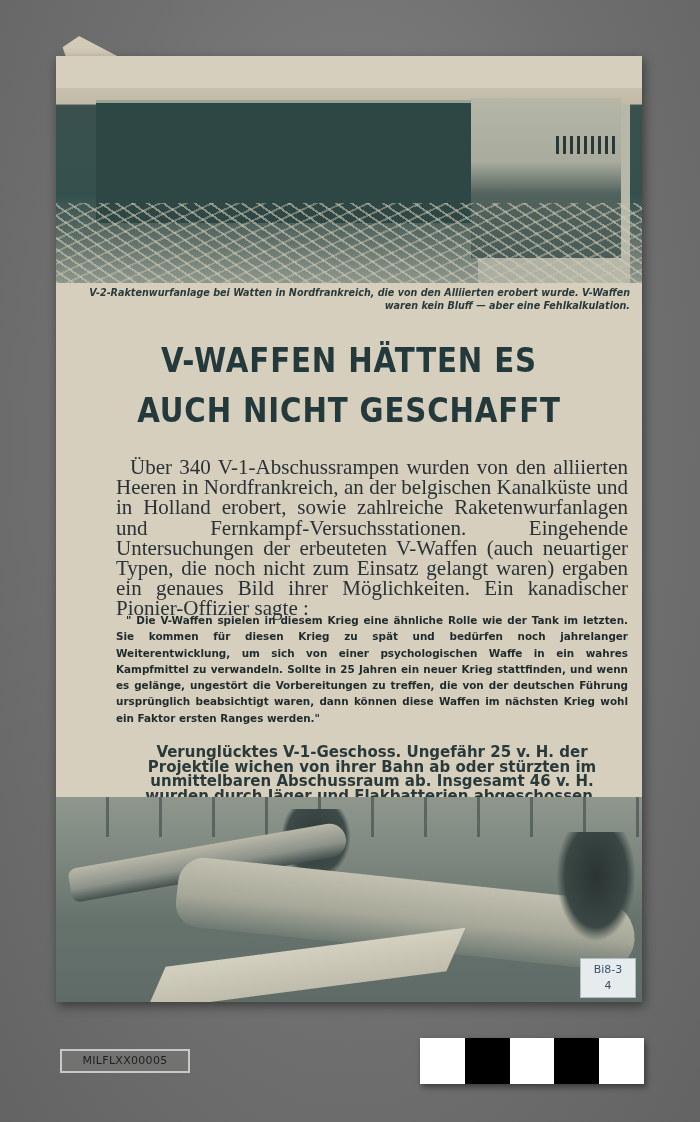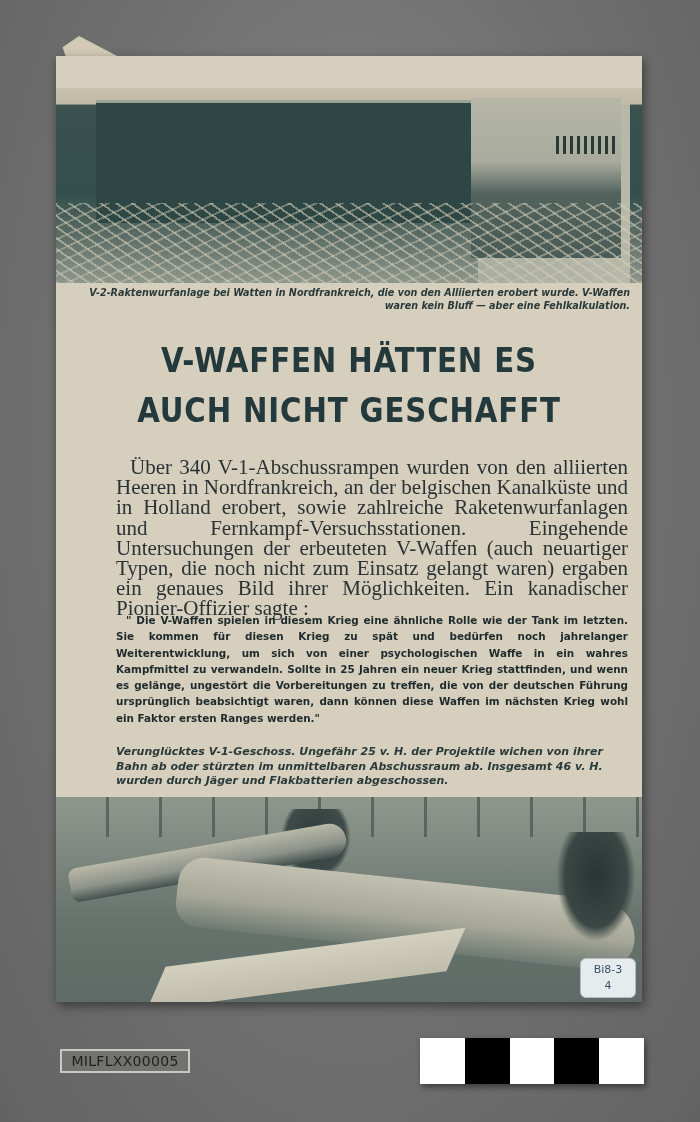--- a/index.html
+++ b/index.html
@@ -62,22 +62,22 @@
     text-indent: 14px;
   }
   .quote {
     position: absolute; left: 116px; top: 612px; width: 512px;
     font-family: "DejaVu Sans", sans-serif; font-weight: bold;
     font-size: 10.4px; line-height: 16.3px; color: #1f2a2c; text-align: justify;
     text-indent: 10px;
   }
   .caption-bottom {
     position: absolute; left: 116px; top: 745px; width: 512px;
-    text-align: left; font-family: "DejaVu Sans", sans-serif;
-    font-style: italic; font-weight: bold; font-size: 11px; line-height: 14.5px;
+    text-align: center; font-family: "DejaVu Sans", sans-serif;
+    font-weight: bold; font-size: 15px; line-height: 14.5px;
     color: #2a3a3a;
   }
   .photo-bottom {
     position: absolute; left: 56px; top: 797px; width: 586px; height: 205px;
     background: linear-gradient(180deg, #8f978d 0%, #7d877f 30%, #66736d 60%, #5e6b66 100%);
     overflow: hidden;
   }
   .photo-bottom .fence {
     position: absolute; left: 0; right: 0; top: 0; height: 40px;
     background: repeating-linear-gradient(90deg, transparent 0 50px, #3c4846 50px 53px);
@@ -101,28 +101,28 @@
   .photo-bottom .person1 {
     position: absolute; left: 225px; top: 12px; width: 70px; height: 70px;
     background: radial-gradient(ellipse at 50% 40%, #2e3c3a 0%, #3e4b48 60%, transparent 70%);
   }
   .photo-bottom .person2 {
     position: absolute; left: 500px; top: 35px; width: 80px; height: 110px;
     background: radial-gradient(ellipse at 50% 40%, #2a3533 0%, #3a4744 55%, transparent 70%);
   }
   .tag {
     position: absolute; left: 580px; top: 958px; width: 56px; height: 40px;
-    background: #e6ebee; border-radius: 6px; border: 1px solid #b5bcc0;
+    background: #e6ebee; border-radius: 0; border: 1px solid #b5bcc0;
     font-family: "DejaVu Sans", sans-serif; font-size: 11px; color: #38506a;
     text-align: center; line-height: 16px; padding-top: 3px; box-sizing: border-box;
   }
   .id-label {
     position: absolute; left: 60px; top: 1049px; width: 130px; height: 24px;
     background: #727271; border: 2px solid #c8c8c4; box-sizing: border-box;
-    font-family: "DejaVu Sans", sans-serif; font-size: 14px; color: #1f1f1f;
+    font-family: "DejaVu Sans", sans-serif; font-size: 11px; color: #1f1f1f;
     text-align: center; line-height: 20px; letter-spacing: 0.3px;
   }
   .scale-bar {
     position: absolute; left: 420px; top: 1038px; width: 224px; height: 46px;
     display: flex; box-shadow: 2px 3px 6px rgba(0,0,0,0.45);
   }
   .scale-bar .seg { flex: 1; }
 </style>
 </head>
 <body>

